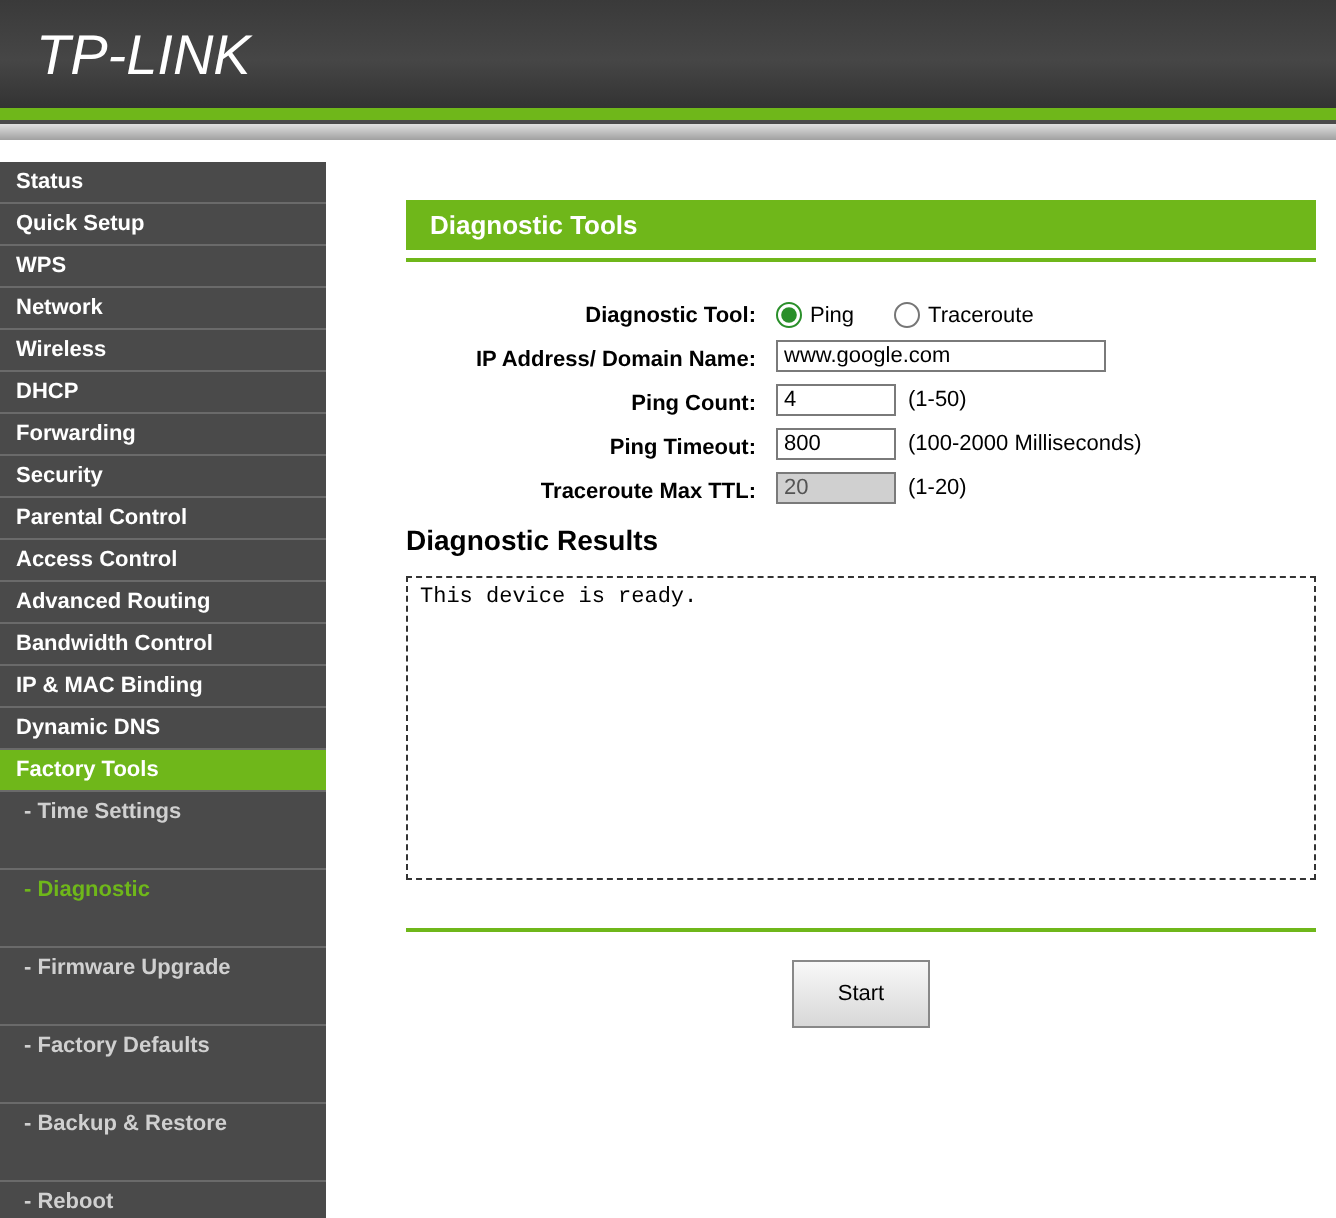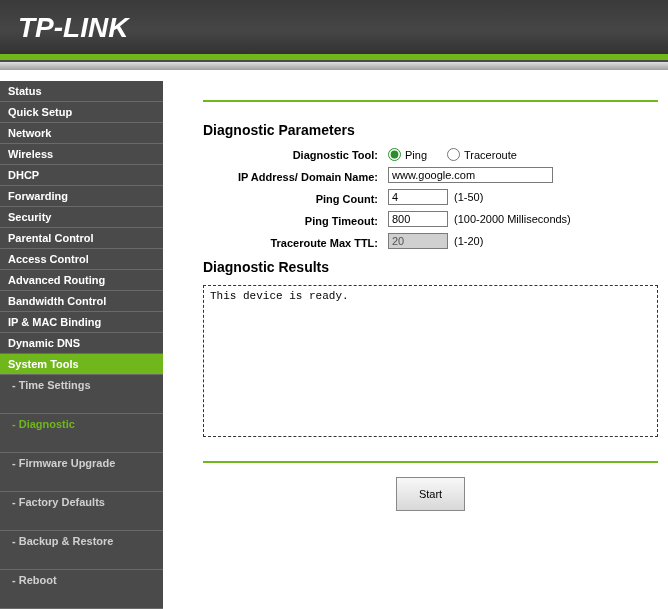--- a/index.html
+++ b/index.html
@@ -1,19 +1,19 @@
 <!DOCTYPE html>
 <html><head>
 <meta charset="utf-8">
 <style>
 * { margin: 0; padding: 0; box-sizing: border-box; }
 body { font-family: Verdana, Arial, sans-serif; font-size: 11px; background: #fff; width: 668px; }
 .header { background: linear-gradient(to bottom, #3a3a3a 0%, #464646 50%, #2e2e2e 100%); height: 62px; position: relative; border-bottom: 2px solid #4a4a4a; }
 .header-stripe { height: 6px; background: #6fb71a; position: absolute; bottom: 0; left: 0; right: 0; }
-.logo { color: #fff; font-size: 28px; font-weight: bold; font-style: italic; padding: 12px 0 0 18px; letter-spacing: 0; font-family: Arial, sans-serif; }
+.logo { color: #fff; font-size: 28px; font-weight: normal; font-style: italic; padding: 12px 0 0 18px; letter-spacing: 0; font-family: Arial, sans-serif; }
 .separator-bar { height: 8px; background: linear-gradient(to bottom, #e0e0e0, #a0a0a0); }
 .main { display: flex; }
 .sidebar { width: 163px; background: #a8a8a8; flex-shrink: 0; margin-top: 11px; }
 .sidebar-item { background: #4a4a4a; color: #fff; font-size: 11px; font-weight: bold; padding: 4px 8px; border-bottom: 1px solid #6a6a6a; cursor: pointer; }
 .sidebar-item.active { background: #6fb71a; }
 .sidebar-sub { background: #4a4a4a; color: #d0d0d0; font-size: 11px; font-weight: bold; padding: 4px 8px 22px 12px; border-bottom: 1px solid #6a6a6a; cursor: pointer; }
 .sidebar-sub.active { color: #6fb71a; }
 .content { flex: 1; padding: 30px 10px 10px 40px; }
 .page-title { background: #6fb71a; color: #fff; font-size: 13px; font-weight: bold; padding: 5px 12px; margin-bottom: 4px; }
 .title-underline { height: 2px; background: #6fb71a; margin-bottom: 20px; }
@@ -40,46 +40,47 @@
 <div class="header">
   <div class="logo">TP-LINK</div>
   <div class="header-stripe"></div>
 </div>
 <div class="separator-bar"></div>
 
 <div class="main">
   <div class="sidebar">
     <div class="sidebar-item">Status</div>
     <div class="sidebar-item">Quick Setup</div>
+    <div class="sidebar-item">WPS</div>
     <div class="sidebar-item">Network</div>
     <div class="sidebar-item">Wireless</div>
     <div class="sidebar-item">DHCP</div>
     <div class="sidebar-item">Forwarding</div>
     <div class="sidebar-item">Security</div>
     <div class="sidebar-item">Parental Control</div>
     <div class="sidebar-item">Access Control</div>
     <div class="sidebar-item">Advanced Routing</div>
     <div class="sidebar-item">Bandwidth Control</div>
     <div class="sidebar-item">IP &amp; MAC Binding</div>
     <div class="sidebar-item">Dynamic DNS</div>
-    <div class="sidebar-item active">System Tools</div>
+    <div class="sidebar-item active">Factory Tools</div>
     <div class="sidebar-sub">- Time Settings</div>
     <div class="sidebar-sub active">- Diagnostic</div>
     <div class="sidebar-sub">- Firmware Upgrade</div>
     <div class="sidebar-sub">- Factory Defaults</div>
     <div class="sidebar-sub">- Backup &amp; Restore</div>
     <div class="sidebar-sub">- Reboot</div>
     <div class="sidebar-sub">- Password</div>
     <div class="sidebar-sub">- System Log</div>
   </div>
 
   <div class="content">
+    <div class="page-title">Diagnostic Tools</div>
     <div class="title-underline"></div>
 
-    <div class="section-title">Diagnostic Parameters</div>
 
     <div class="form-row">
       <div class="form-label">Diagnostic Tool:</div>
       <div class="form-value radio-group">
         <label class="radio-item">
           <input type="radio" name="tool" checked="" style="">
           <span>Ping</span>
         </label>
         <label class="radio-item">
           <input type="radio" name="tool" style="">

